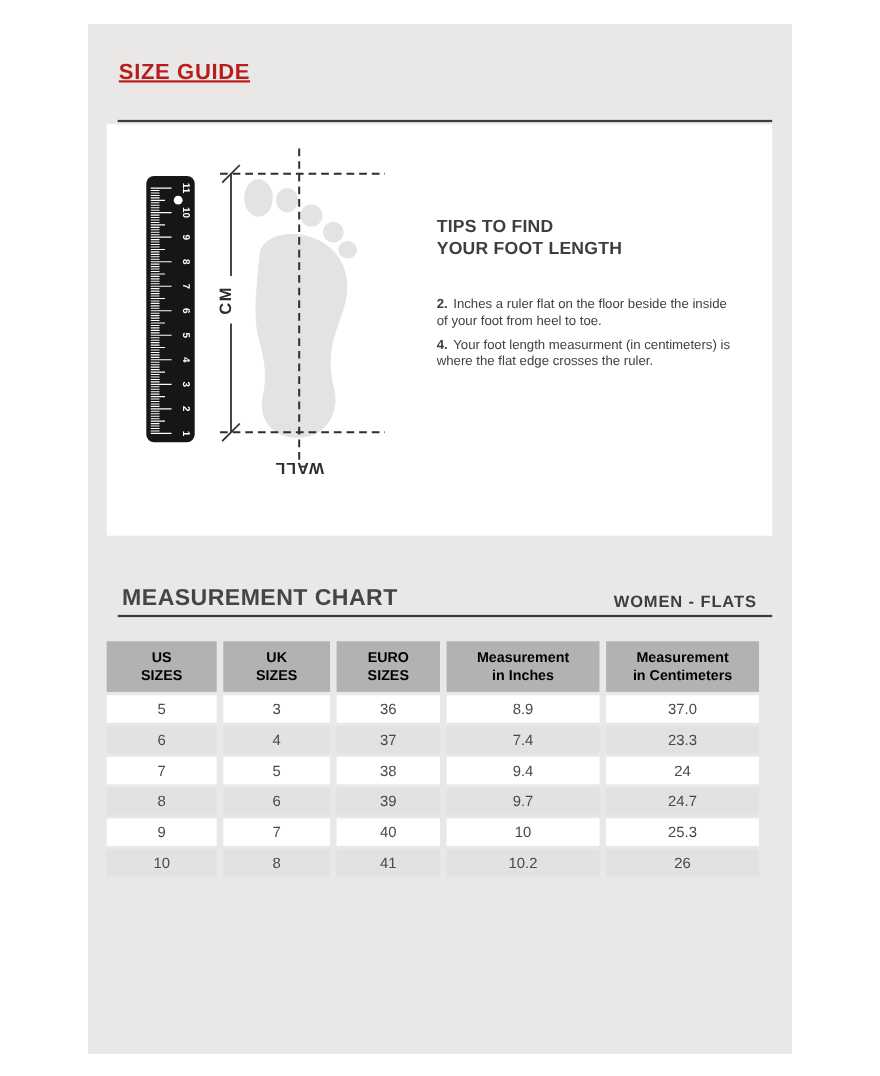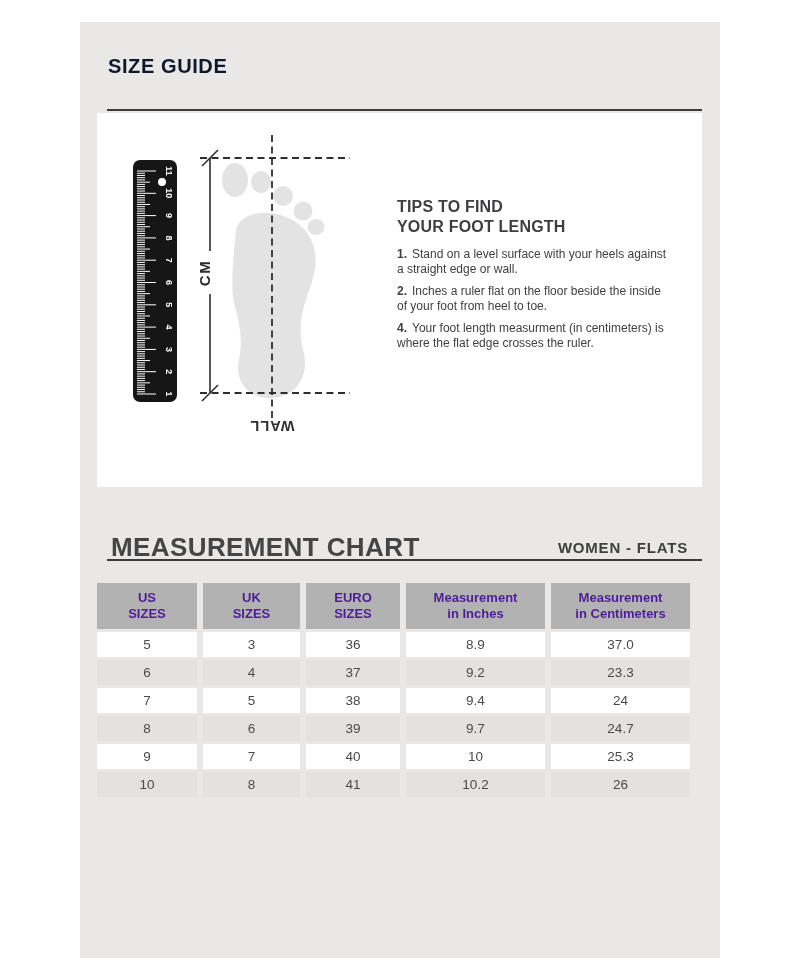--- a/index.html
+++ b/index.html
@@ -2,43 +2,43 @@
 <html><head>
 <meta charset="utf-8">
 <style>
   * { margin:0; padding:0; box-sizing:border-box; }
   html,body { background:#ffffff; }
   body { font-family:"Liberation Sans","DejaVu Sans",sans-serif; }
   .page { position:relative; width:800px; height:978px; background:#ffffff; overflow:hidden; }
   .panel { position:absolute; left:80px; top:22px; width:640px; height:936px; background:#e9e8e6; }
 
   .size-guide-title { position:absolute; left:28px; top:33px; font-size:20px; font-weight:700;
-    color:#0f172a; letter-spacing:0.6px; }
+    color:#b91c1c; letter-spacing:0.6px;text-decoration:underline; }
   .rule { position:absolute; left:27px; width:595px; height:2px; background:#3c3c3c; }
   .rule-1 { top:87px; }
   .rule-2 { top:537px; }
 
   .card { position:absolute; left:17px; top:91px; width:605px; height:374px; background:#ffffff; }
   .diagram-svg { position:absolute; left:0; top:0; }
   .diagram-svg text { font-family:"Liberation Sans","DejaVu Sans",sans-serif; }
 
   .tips { position:absolute; left:300px; top:84px; width:274px; color:#414042; }
   .tips-title { font-size:16px; line-height:20px; font-weight:700; color:#3e3d40;
-    letter-spacing:0.2px; margin-bottom:10px; }
+    letter-spacing:0.2px; margin-bottom:32px; }
   .tip { font-size:12px; line-height:14.6px; margin-bottom:8px; }
   .tip b { font-weight:700; margin-right:5px; }
 
-  .chart-title { position:absolute; left:31px; top:510px; font-size:26px; font-weight:700;
+  .chart-title { position:absolute; left:31px; top:510px; font-size:21px; font-weight:700;
     color:#454545; letter-spacing:0.4px; }
   .chart-subtitle { position:absolute; right:32px; top:517px; font-size:15px; font-weight:700;
     color:#3e3e3e; letter-spacing:0.8px; }
 
   .size-table { position:absolute; left:11px; top:558px; border-collapse:separate;
     border-spacing:6px 3px; }
-  .size-table th { background:#b3b2b2; color:#4c1d95; font-size:13px; font-weight:700;
+  .size-table th { background:#b3b2b2; color:#000000; font-size:13px; font-weight:700;
     line-height:16px; height:46px; text-align:center; vertical-align:middle; }
   .size-table th span { display:block; }
   .size-table td { text-align:center; vertical-align:middle; height:25px; font-size:13.5px;
     color:#4a4a4a; }
   .size-table tbody tr:nth-child(odd) td { background:#ffffff; }
   .size-table tbody tr:nth-child(even) td { background:#e3e2e1; }
 </style>
 </head>
 <body>
 
@@ -194,21 +194,20 @@
 
         <text x="108" y="165" transform="rotate(-90 108 160)" text-anchor="middle" font-size="15" font-weight="700" letter-spacing="1.5" fill="#2b2b2b">CM</text>
         <text x="175" y="318" transform="rotate(180 175 313)" text-anchor="middle" font-size="14.5" font-weight="700" letter-spacing="1" fill="#2e2e2e">WALL</text>
       </svg>
 
       <div class="tips">
         <div class="tips-title">
           <span>TIPS TO FIND</span><br>
           <span>YOUR FOOT LENGTH</span>
         </div>
-        <p class="tip"><b>1.</b><span>Stand on a level surface with your heels against a straight edge or wall.</span></p>
         <p class="tip"><b>2.</b><span>Inches a ruler flat on the floor beside the inside of your foot from heel to toe.</span></p>
         <p class="tip"><b>4.</b><span>Your foot length measurment (in centimeters) is where the flat edge crosses the ruler.</span></p>
       </div>
     </div>
 
     <div class="chart-title">MEASUREMENT CHART</div>
     <div class="chart-subtitle">WOMEN - FLATS</div>
     <div class="rule rule-2"></div>
 
     <table class="size-table">
@@ -248,21 +247,21 @@
           <td>5</td>
           <td>3</td>
           <td>36</td>
           <td>8.9</td>
           <td>37.0</td>
         </tr>
         <tr>
           <td>6</td>
           <td>4</td>
           <td>37</td>
-          <td>9.2</td>
+          <td>7.4</td>
           <td>23.3</td>
         </tr>
         <tr>
           <td>7</td>
           <td>5</td>
           <td>38</td>
           <td>9.4</td>
           <td>24</td>
         </tr>
         <tr>

